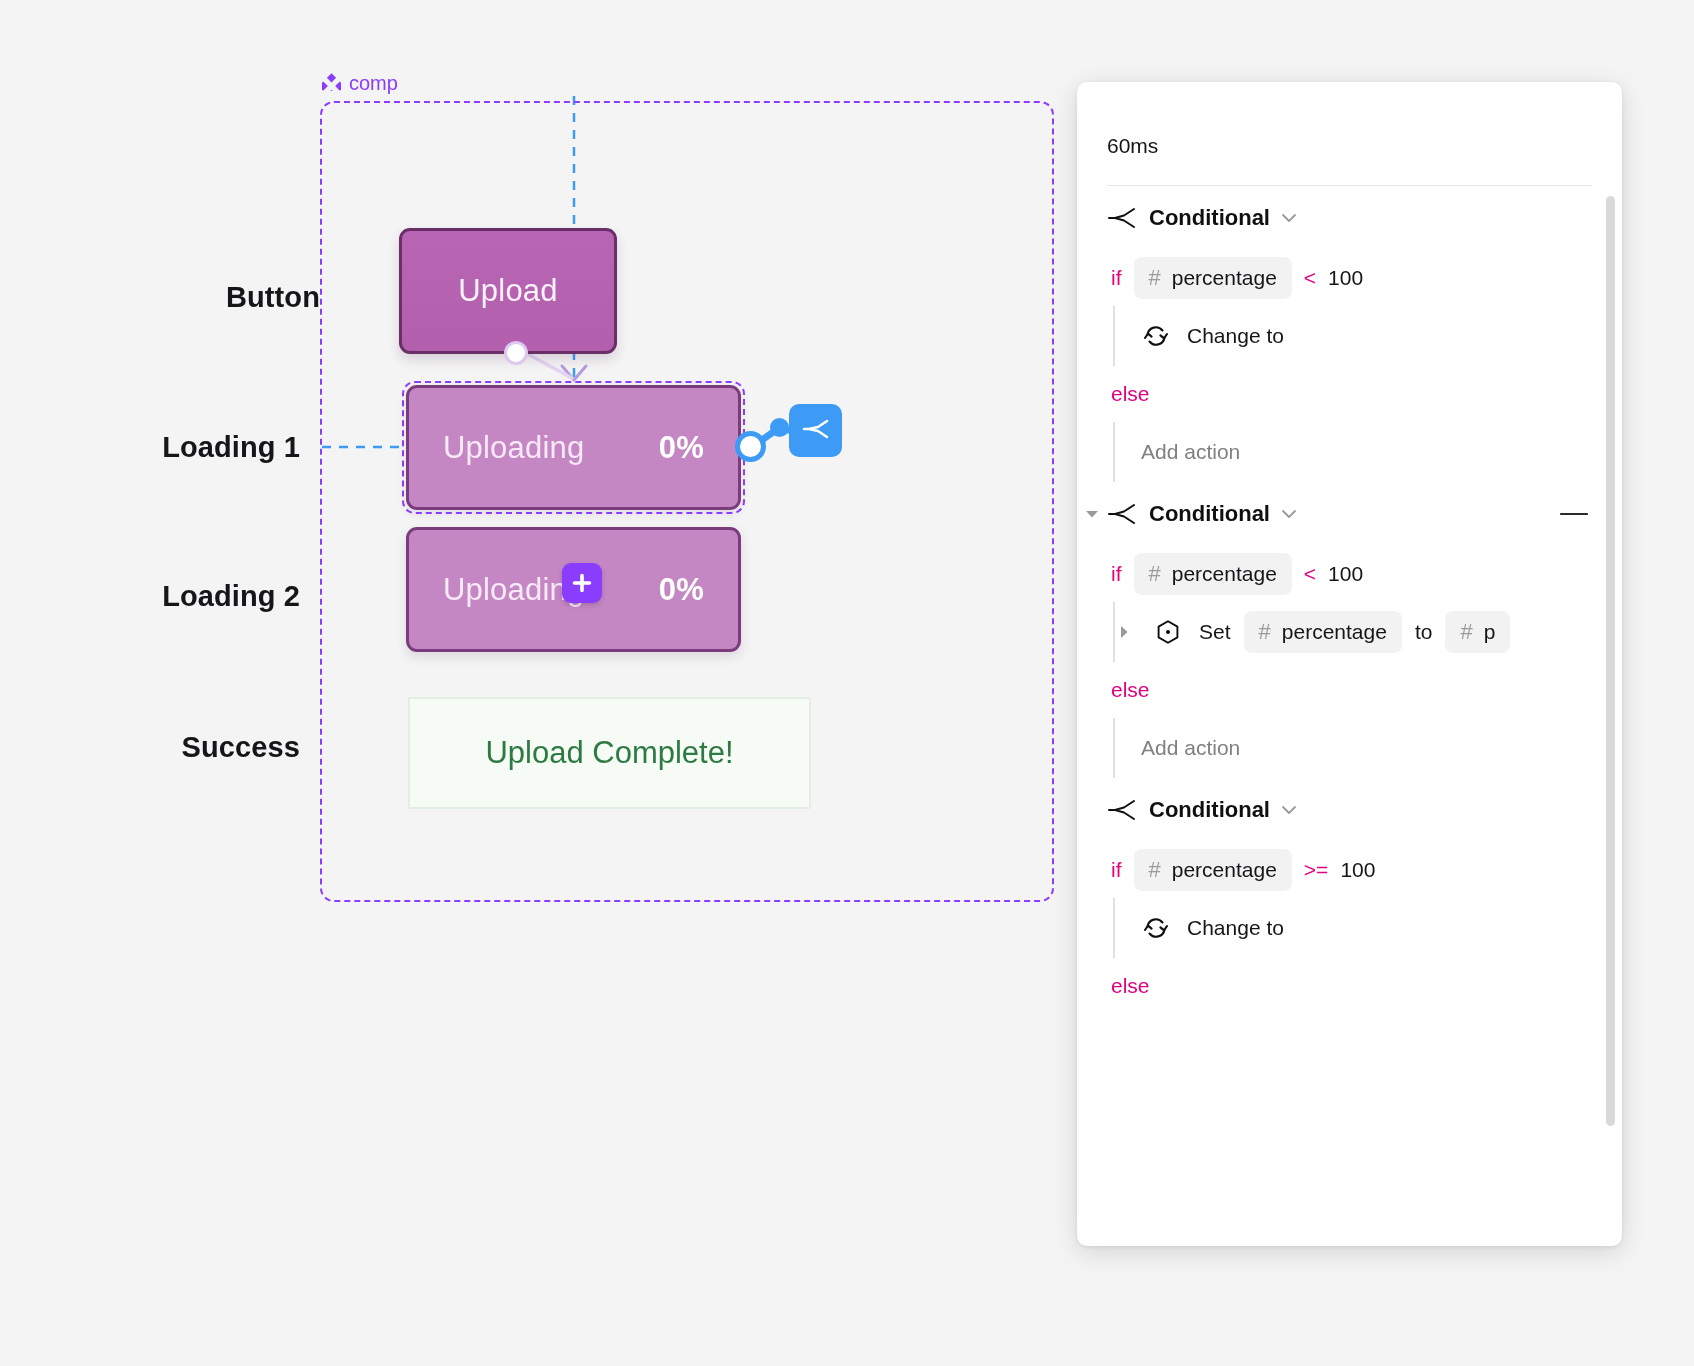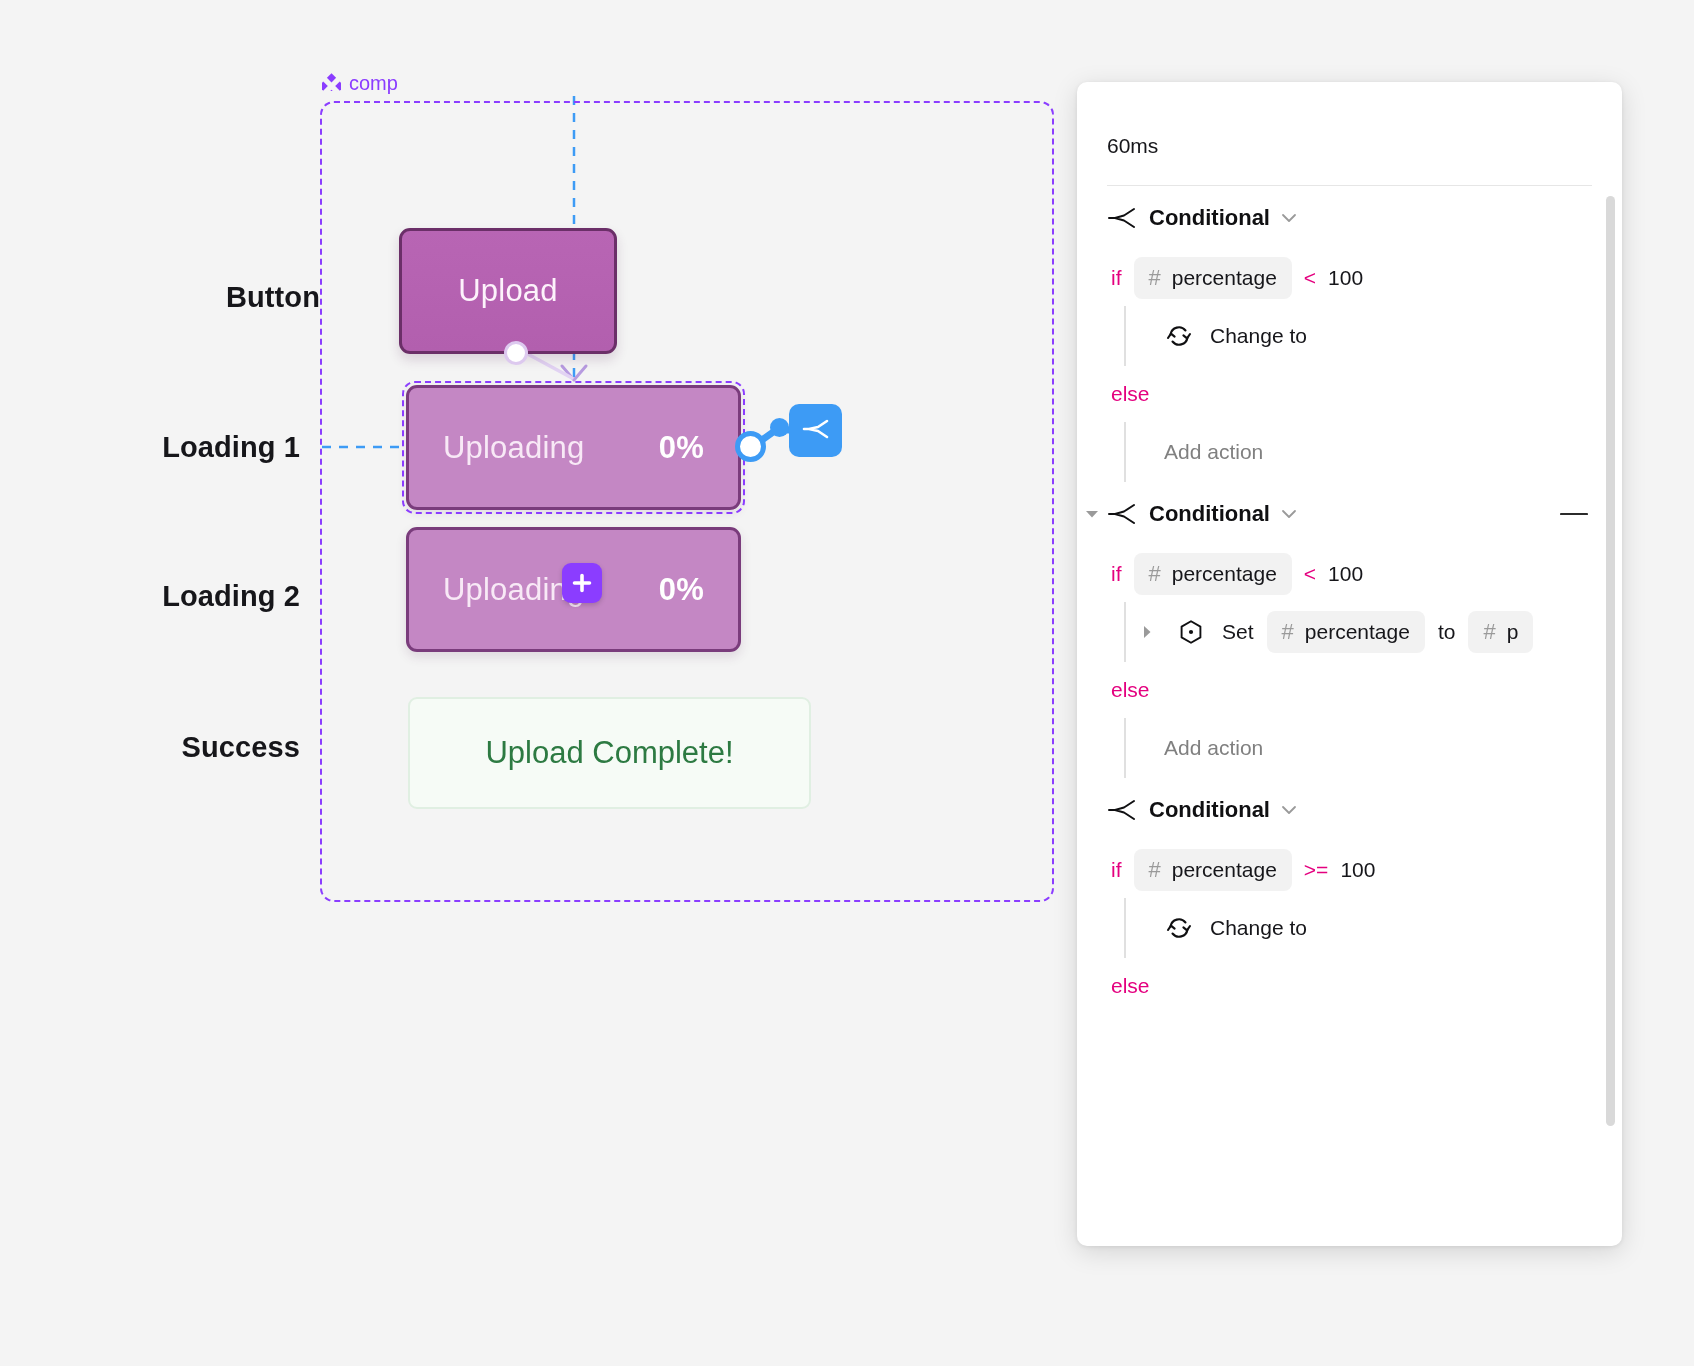--- a/index.html
+++ b/index.html
@@ -89,21 +89,21 @@
     box-shadow: 0 5px 11px rgba(80,30,80,.13);
   }
   .node .node-word { opacity: .92; }
   .node .node-pct { font-weight: 700; color: #ffffff; }
 
   #node-success {
     position: absolute;
     left: 408px; top: 697px; width: 403px; height: 112px;
     background: #f6fbf6;
     border: 2px solid #e0efe2;
-    border-radius: 9px;
+    border-radius: 2px;
     display: flex; align-items: center; justify-content: center;
     color: #2d7a42;
     font-size: 31px;
   }
 
   
   #plus-badge {
     position: absolute;
     left: 562px; top: 563px; width: 40px; height: 40px;
     background: #8b3dff; border-radius: 9px;
@@ -202,22 +202,22 @@
     background: #f2f2f2; border-radius: 8px;
     padding: 8px 15px;
     font-size: 21px; color: #16161a;
   }
   .var-token .hash { color: #9a9a9a; font-size: 22px; font-weight: 400; }
   .op { color: #e4007f; font-size: 21px; }
   .num { color: #16161a; font-size: 21px; }
 
   .nested {
     border-left: 2px solid #e0e0e0;
-    margin-left: 17px;
-    padding-left: 38px;
+    margin-left: 6px;
+    padding-left: 26px;
   }
   .action-row {
     display: flex; align-items: center; gap: 16px;
     height: 60px;
     font-size: 21px; color: #16161a;
   }
   .action-row.muted { color: #808080; }
   .action-icon { width: 30px; display: flex; align-items: center; justify-content: center; }
   .row-caret { width: 16px; display: flex; align-items: center; margin-left: -22px; margin-right: 2px; }
   .set-row { display: flex; align-items: center; gap: 13px; font-size: 21px; white-space: nowrap; }

